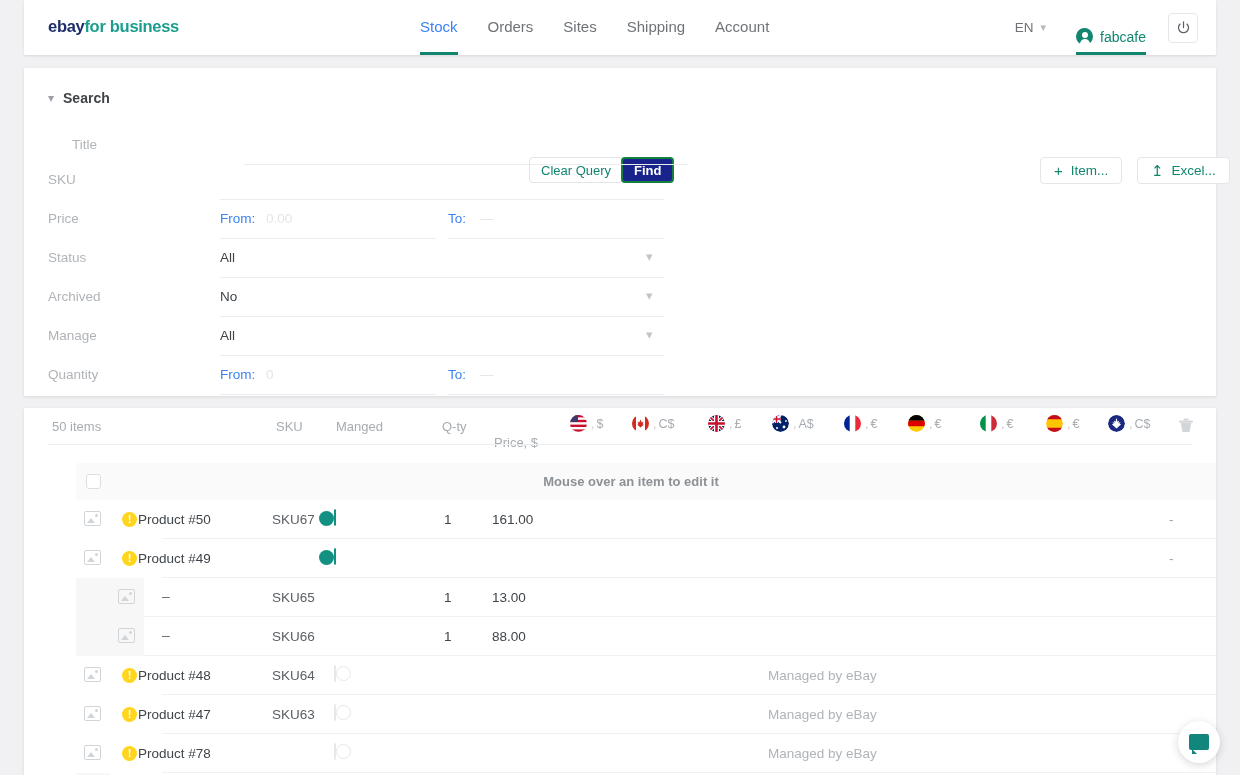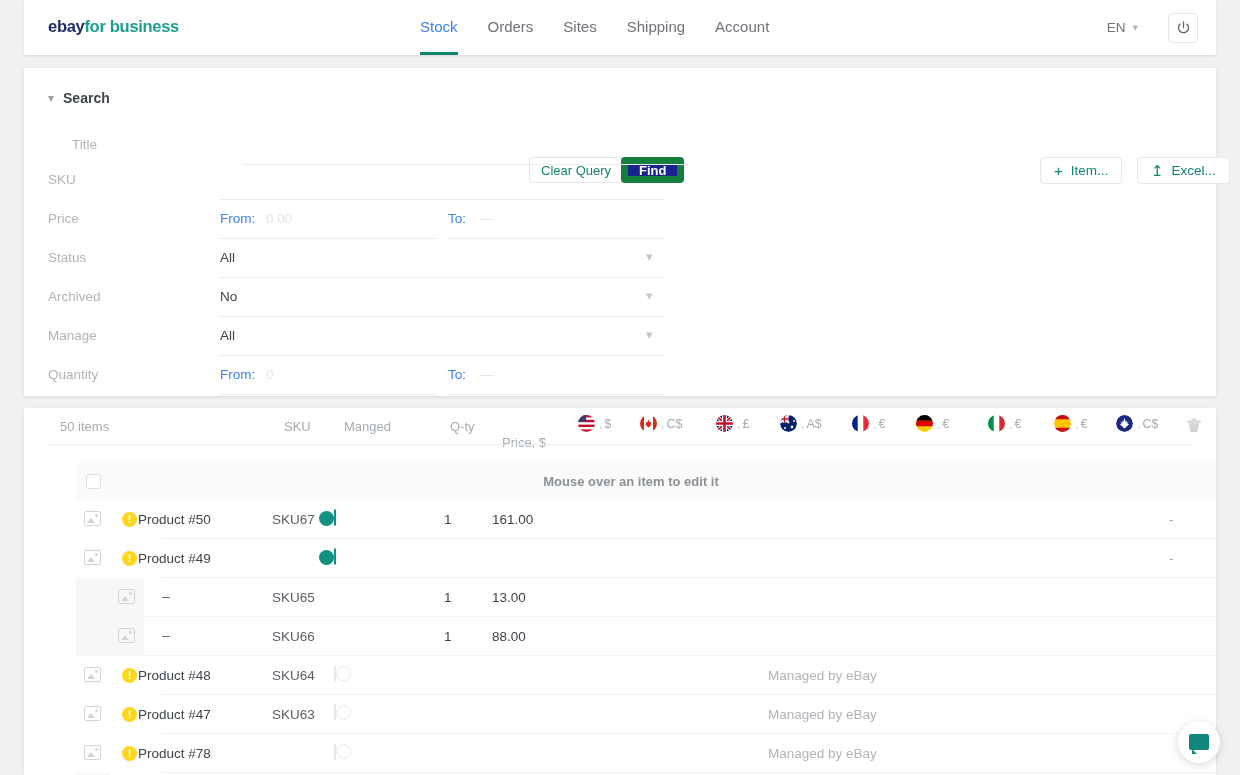--- a/index.html
+++ b/index.html
@@ -85,21 +85,21 @@
     display: flex; align-items: center; cursor: pointer;
   }
   .search-title .chev { margin-right: 9px; color: #9aa0a6; font-size: 12px; font-weight: normal; }
 
   .btn {
     height: 26px; border-radius: 4px; font-size: 13px;
     display: inline-flex; align-items: center; justify-content: center;
     cursor: pointer; white-space: nowrap; padding: 0 11px;
   }
   .btn-clear { position: absolute; left: 505px; top: 89px; background: #fff; color: #12856f; border: 1px solid #e2e4e6; }
-  .btn-find  { position: absolute; left: 597px; top: 89px; background: #18248c; color: #fff; font-weight: bold; border: 7px solid #15803d; }
+  .btn-find  { position: absolute; left: 597px; top: 89px; background: #18248c; color: #fff; font-weight: bold; border: 2px solid #15803d; }
 
   .btn-ghost {
     position: absolute; top: 89px; height: 27px; background: #fff;
     border: 1px solid #e4e6e8; border-radius: 4px; color: #12856f;
     font-size: 13.5px; display: inline-flex; align-items: center; padding: 0 13px; cursor: pointer;
   }
   .btn-ghost .gi { font-size: 15px; margin-right: 8px; line-height: 1; }
   #btn-item  { left: 1016px; }
   #btn-excel { left: 1113px; }
 
@@ -111,21 +111,21 @@
   .fph    { font-size: 13.5px; color: #e3e5e7; }
   .fchev  { position: absolute; left: 622px; top: 10px; color: #c2c6ca; font-size: 13px; }
   .fprefix{ position: absolute; top: 11px; font-size: 13.5px; color: #3b82f6; }
 
   .split-under-a { position: absolute; left: 196px; width: 216px; bottom: 0; height: 1px; background: #ececee; }
   .split-under-b { position: absolute; left: 424px; width: 216px; bottom: 0; height: 1px; background: #ececee; }
 
   
   .table-card { left: 24px; top: 408px; width: 1192px; height: 367px; }
 
-  .thead { position: absolute; left: 12px; top: 0; width: 1192px; height: 36px; }
+  .thead { position: absolute; left: 4px; top: 0; width: 1192px; height: 36px; }
   .th { position: absolute; top: 11px; font-size: 13px; color: #a7acb1; white-space: nowrap; }
   .th-cur { position: absolute; top: 7px; display: flex; align-items: center; font-size: 12.5px; color: #a7acb1; }
   .flag { width: 17px; height: 17px; border-radius: 50%; margin-right: 4px; flex: none; overflow: hidden; position: relative; }
   .cur-sep { color: #c8ccd0; margin-right: 2px; }
 
   .thead-rule { position: absolute; left: 24px; right: 24px; top: 36px; height: 1px; background: #eceef0; }
 
   .hintrow {
     position: absolute; left: 52px; top: 55px; width: 1140px; height: 37px;
     background: #fafafa; display: flex; align-items: center; justify-content: center;
@@ -216,20 +216,24 @@
       <div class="nav-item">Sites</div>
       <div class="nav-item">Shipping</div>
       <div class="nav-item">Account</div>
     </div>
 
     <div class="hdr-right">
       <div class="lang">
         <span>EN</span>
         <span class="chev">▾</span>
       </div>
+      <div class="user">
+        <span class="avatar"></span>
+        <span>fabcafe</span>
+      </div>
       <div class="powerbtn">
         <svg width="15" height="15" viewBox="0 0 24 24" fill="none" stroke="#5b6066" stroke-width="2" stroke-linecap="round">
           <path d="M12 3 L12 12"></path>
           <path d="M6.5 6.5 a8 8 0 1 0 11 0"></path>
         </svg>
       </div>
     </div>
   </div>
 
   <div class="card search-card">

